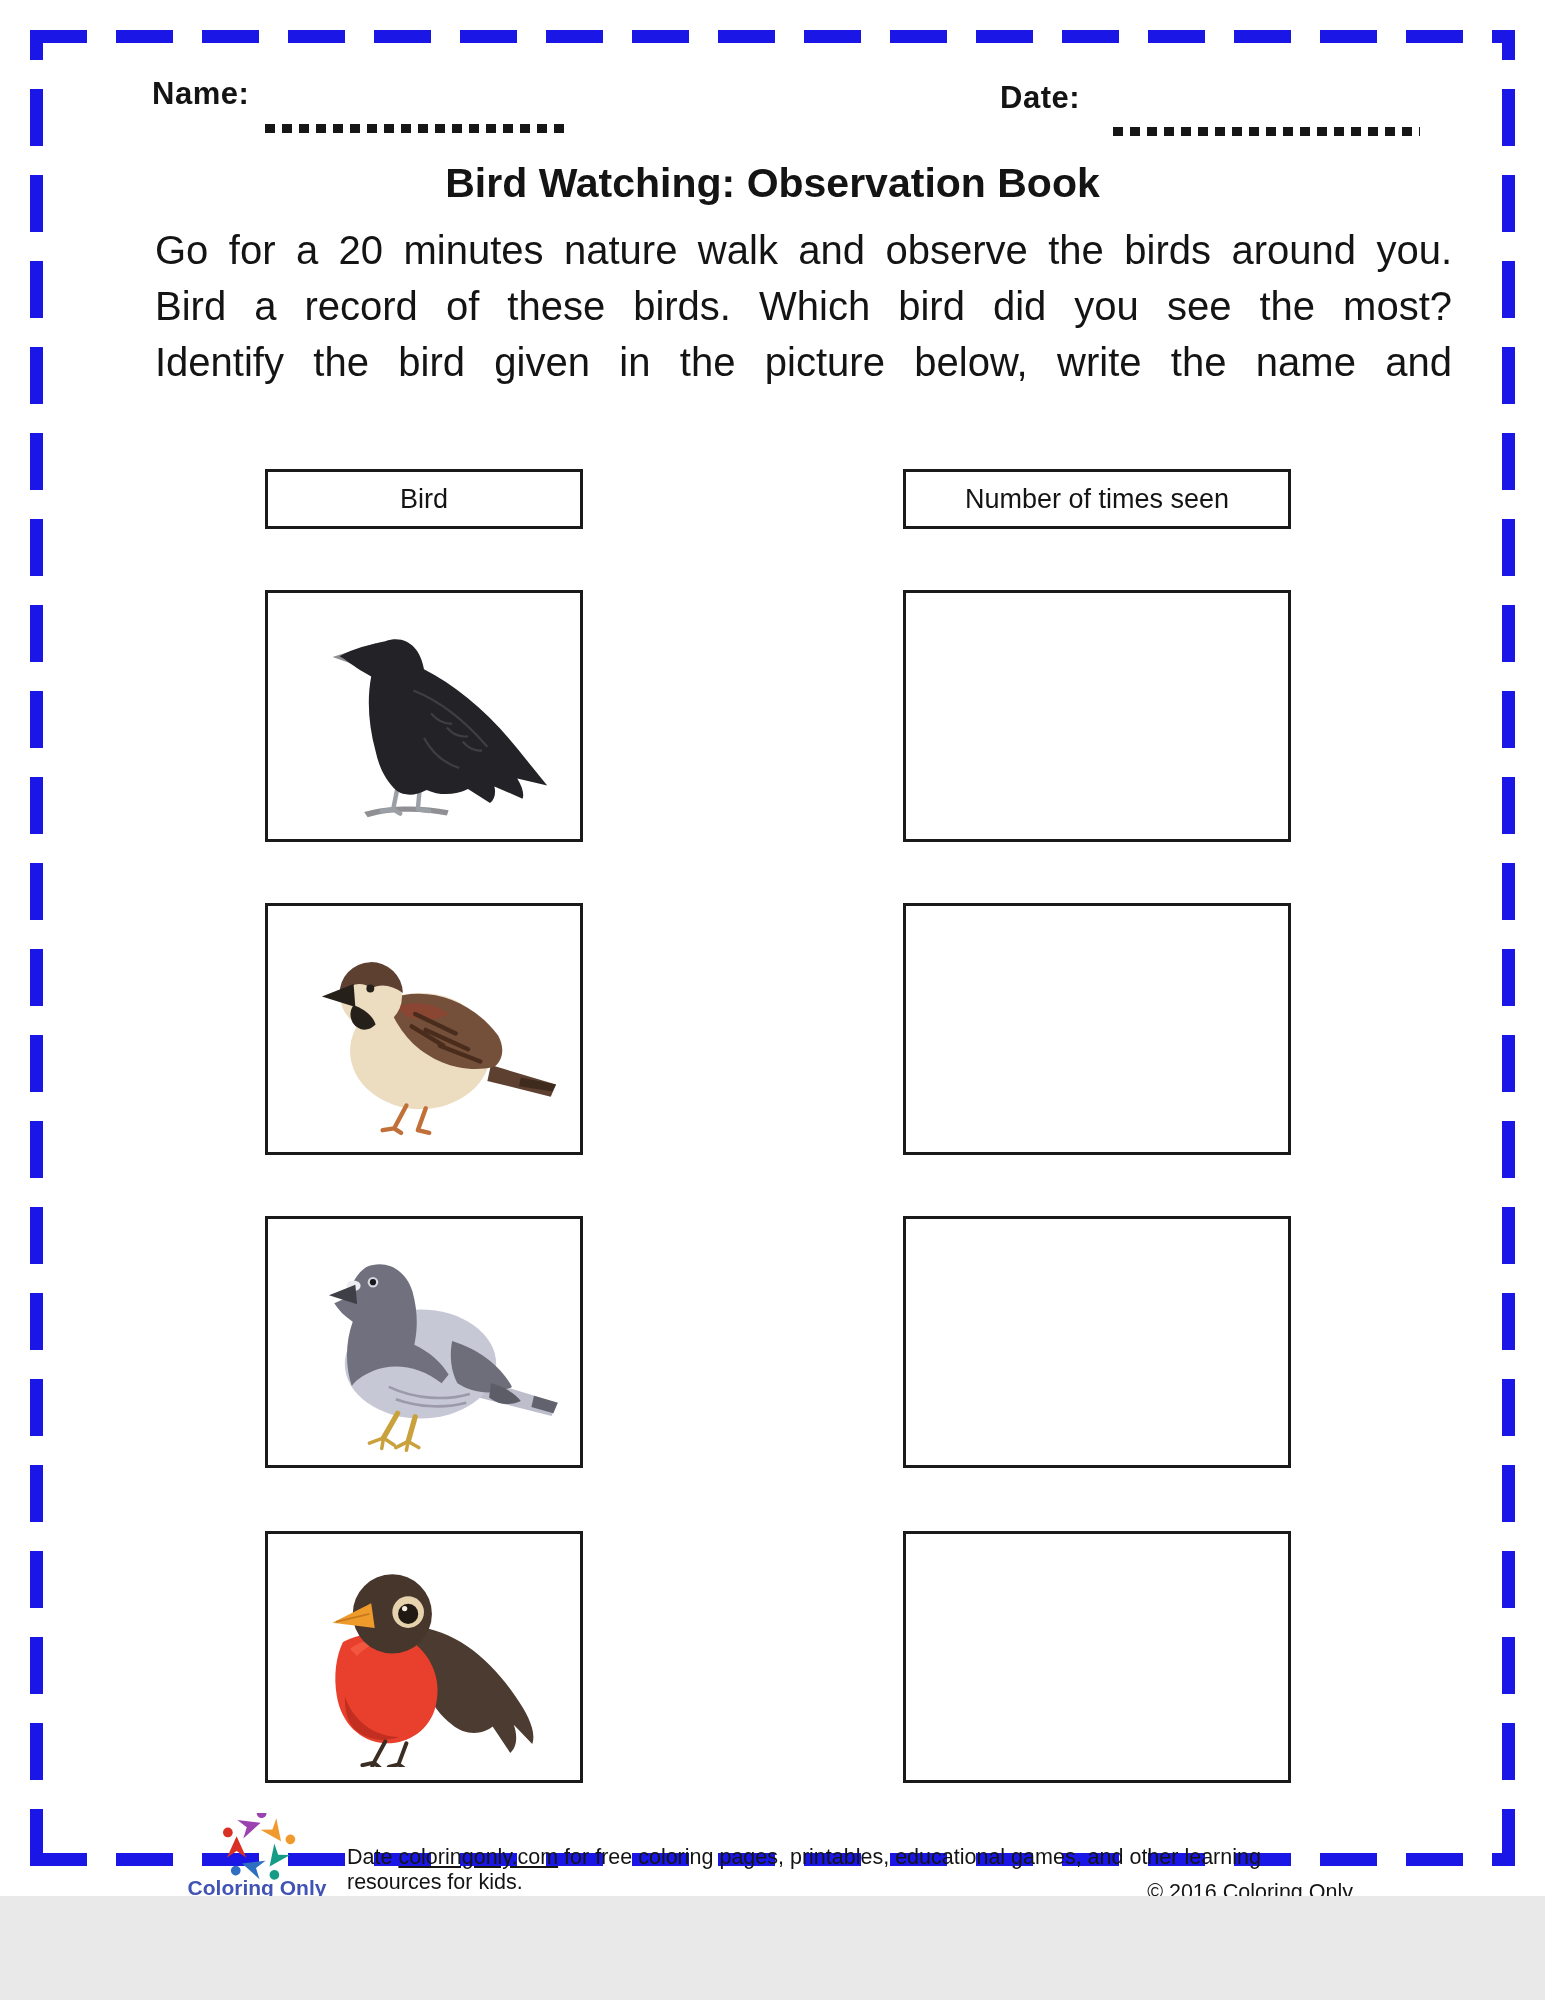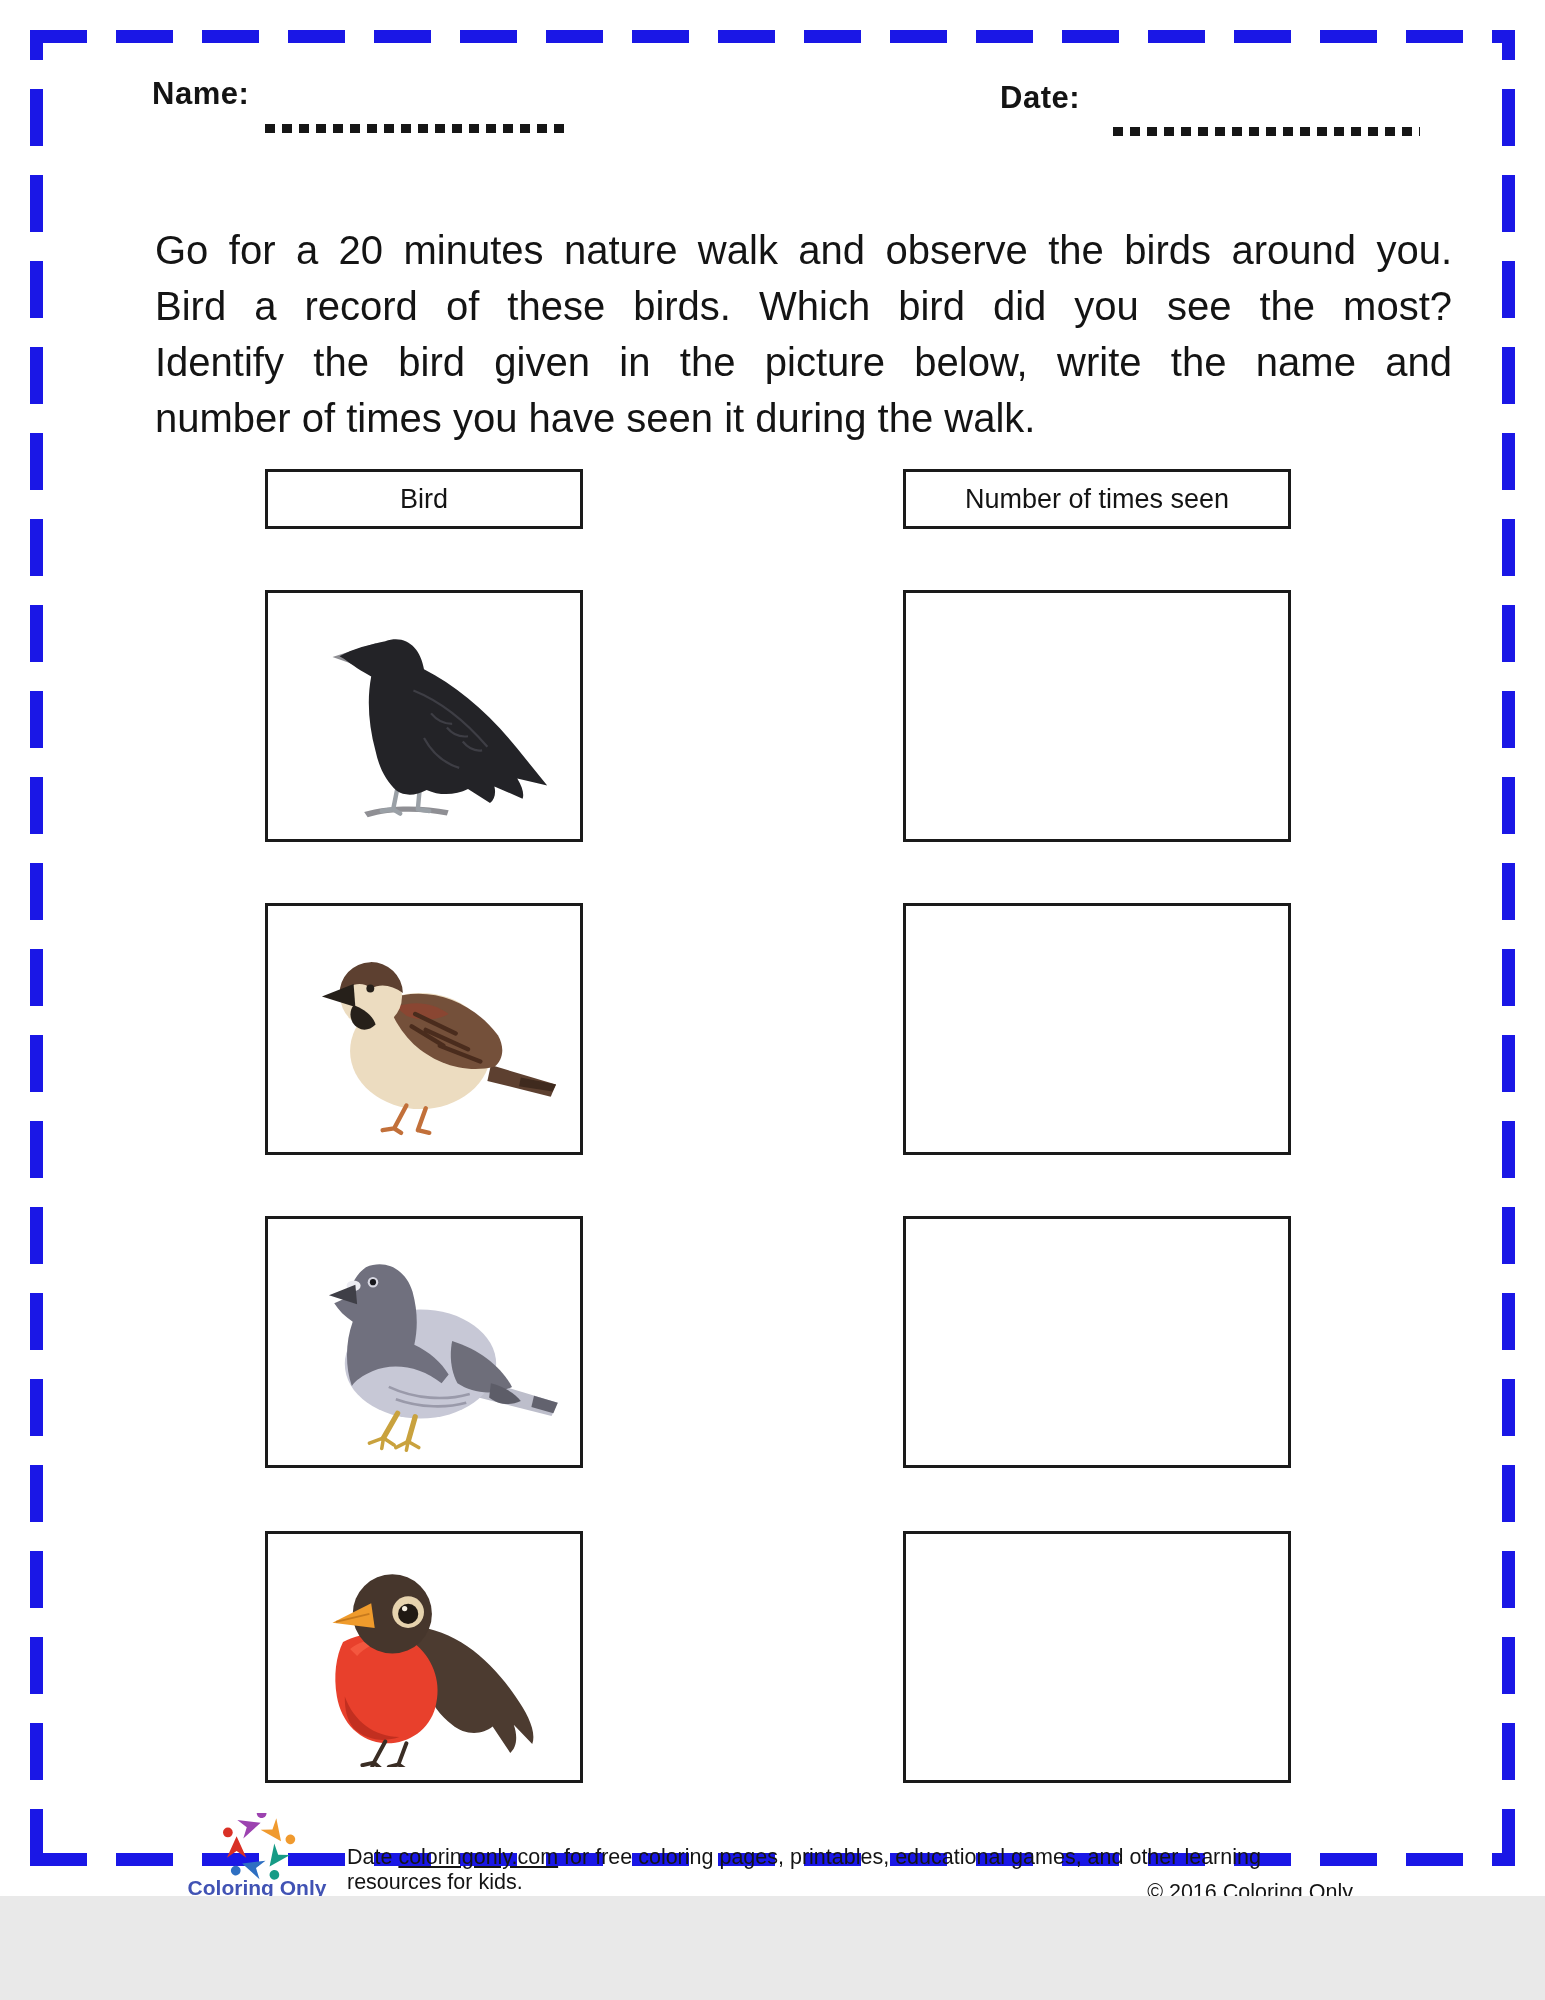--- a/index.html
+++ b/index.html
@@ -83,26 +83,26 @@
 <body>
 
 <div id="page">
   <div class="border-frame"></div>
 
   <div class="abs field-label" style="left:152px;top:76px;">Name:</div>
   <div class="abs dotline" style="left:265px;top:124px;width:300px;"></div>
   <div class="abs field-label" style="left:1000px;top:80px;">Date:</div>
   <div class="abs dotline" style="left:1113px;top:127px;width:307px;"></div>
 
+  <div class="abs page-title">Bird Watching: Observation Book</div>
 
   <div class="abs instructions">
     <div class="iline">Go for a 20 minutes nature walk and observe the birds around you.</div>
     <div class="iline">Bird a record of these birds. Which bird did you see the most?</div>
     <div class="iline">Identify the bird given in the picture below, write the name and</div>
-    <div class="iline last">number of times you have seen it during the walk.</div>
   </div>
 
   <div class="abs cellbox hdr-left">
     <span>Bird</span>
   </div>
   <div class="abs cellbox hdr-right">
     <span>Number of times seen</span>
   </div>
 
   <div class="abs cellbox bird-cell r1">

